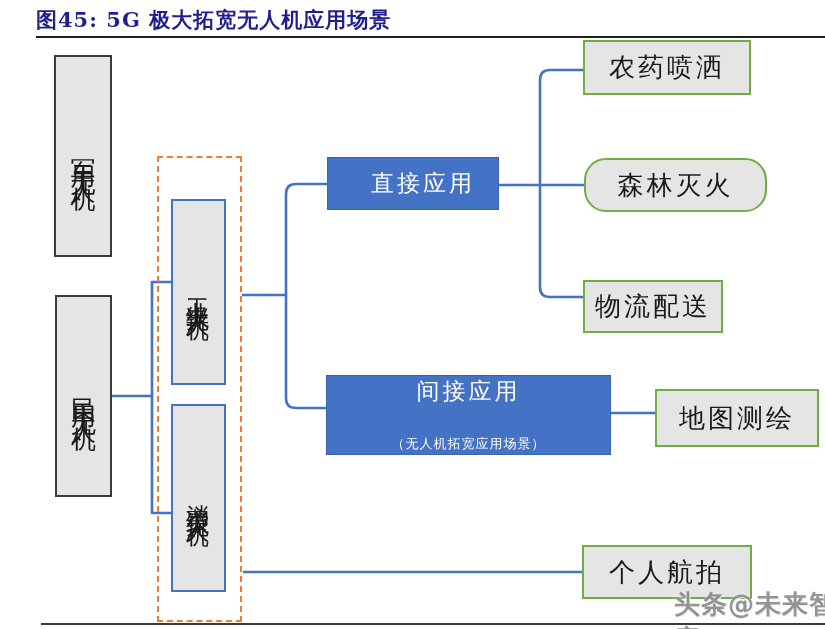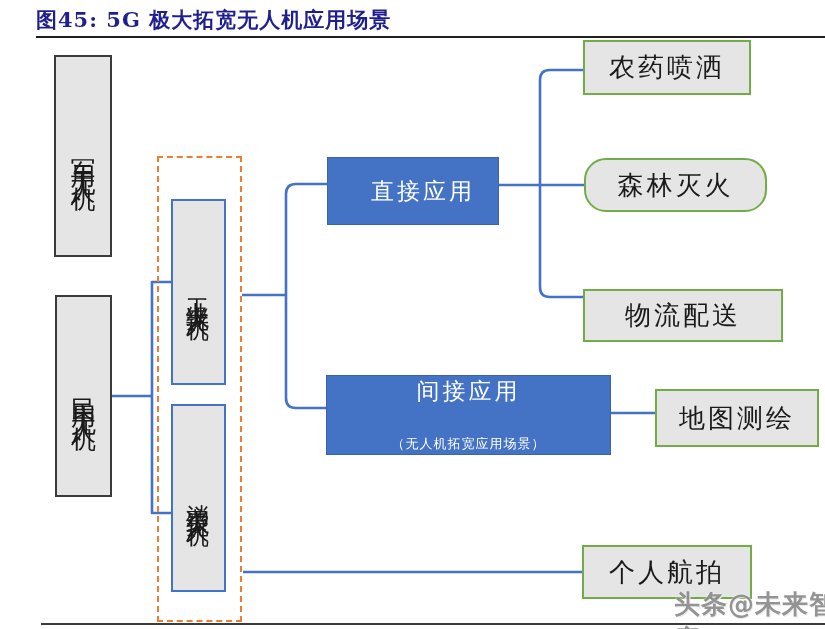--- a/index.html
+++ b/index.html
@@ -81,38 +81,38 @@
   </div>
 
   <div class="node inner-box" style="left:147px; top:199px; width:55px; height:186px;">
     <span class="v-text">工业级无人机</span>
   </div>
 
   <div class="node inner-box" style="left:147px; top:404px; width:55px; height:188px;">
     <span class="v-text">消费级无人机</span>
   </div>
 
-  <div class="node blue-box" style="left:303px; top:157px; width:172px; height:68px;padding-left:20px;">
+  <div class="node blue-box" style="left:303px; top:157px; width:172px; height:53px;padding-left:20px;">
     <span class="main-line">直接应用</span>
   </div>
 
   <div class="node blue-box" style="left:302px; top:375px; width:285px; height:80px;gap:32px;">
     <span class="main-line">间接应用</span>
     <span class="sub-line">（无人机拓宽应用场景）</span>
   </div>
 
   <div class="node green-box" style="left:559px; top:40px; width:168px; height:55px;">
     <span>农药喷洒</span>
   </div>
 
   <div class="node green-box" style="left:560px; top:158px; width:183px; height:54px;border-radius:22px;">
     <span>森林灭火</span>
   </div>
 
-  <div class="node green-box" style="left:559px; top:289px; width:200px; height:53px;">
+  <div class="node green-box" style="left:559px; top:280px; width:140px; height:53px;">
     <span>物流配送</span>
   </div>
 
   <div class="node green-box" style="left:558px; top:545px; width:170px; height:54px;">
     <span>个人航拍</span>
   </div>
 
   <div class="node green-box" style="left:631px; top:389px; width:164px; height:58px;">
     <span>地图测绘</span>
   </div>

